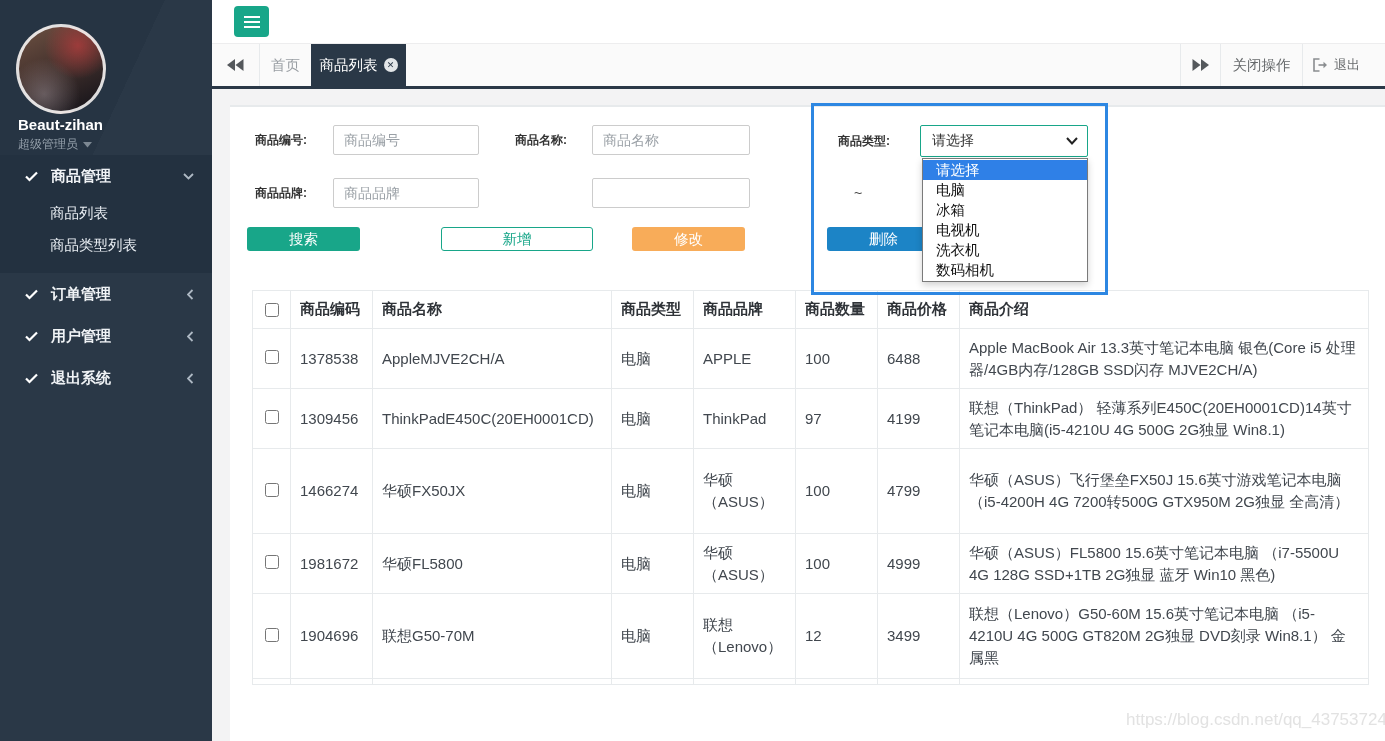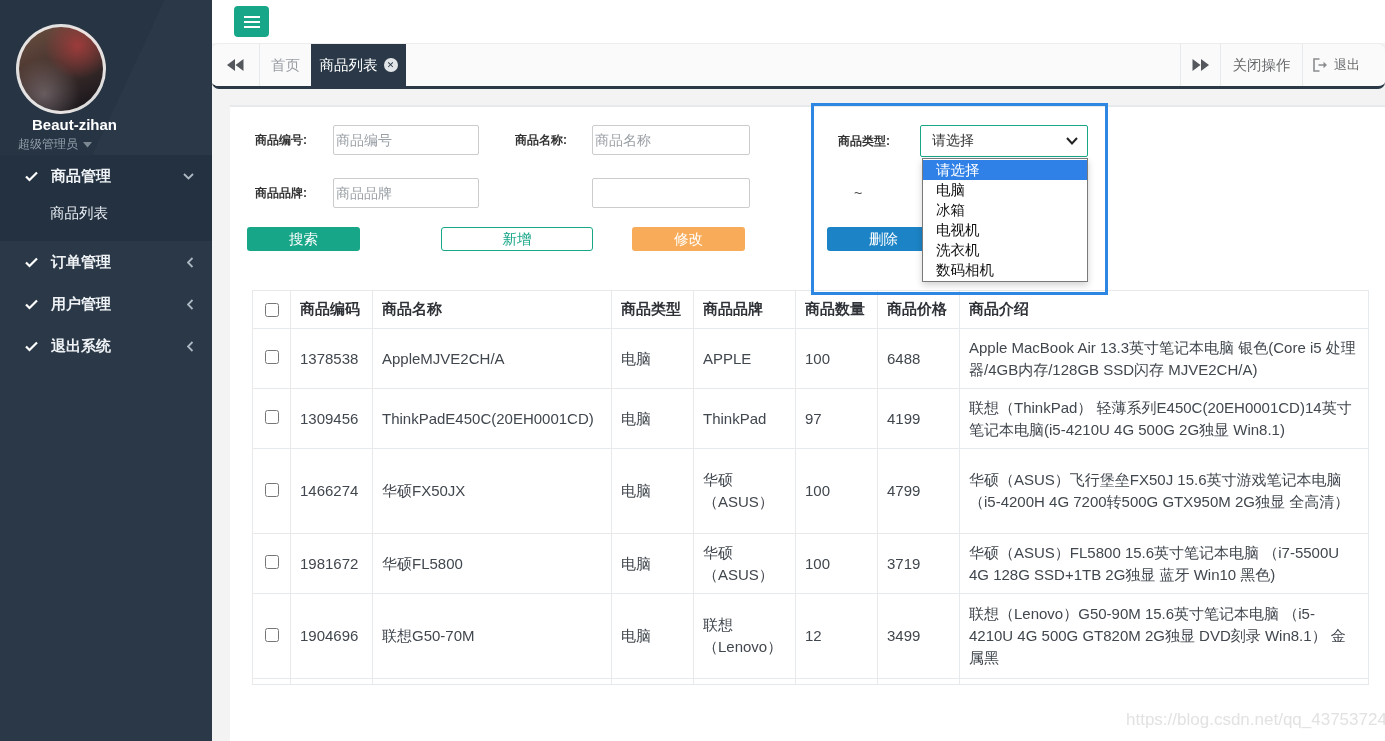--- a/index.html
+++ b/index.html
@@ -13,53 +13,53 @@
 
   
   .sidebar{position:absolute;left:0;top:0;width:212px;height:741px;background:#2a3847;z-index:5;}
   .profile{height:155px;background:linear-gradient(115deg,#263443 58%,#2a3847 58%);}
   .avatar{position:absolute;left:16px;top:24px;width:84px;height:84px;border-radius:50%;
     border:3px solid rgba(255,255,255,.85);box-sizing:content-box;
     background:
       radial-gradient(circle at 70% 22%,rgba(170,60,60,.85) 0%,rgba(170,60,60,0) 38%),
       radial-gradient(circle at 30% 80%,rgba(200,190,200,.35) 0%,rgba(200,190,200,0) 40%),
       linear-gradient(155deg,#6d5142 0%,#46332e 45%,#1f1a1e 85%);}
-  .uname{position:absolute;left:32px;top:116px;color:#fff;font-size:15px;font-weight:bold;}
+  .uname{position:absolute;left:18px;top:116px;color:#fff;font-size:15px;font-weight:bold;}
   .urole{position:absolute;left:18px;top:136px;color:#95a0ab;font-size:12px;display:flex;align-items:center;gap:5px;}
   .menu{position:absolute;left:0;top:155px;width:212px;}
   .menu-group{background:#233140;padding-bottom:12px;}
   .menu-item{height:42px;display:flex;align-items:center;padding:0 18px 0 25px;cursor:pointer;}
   .menu-item .lbl{color:#f0f3f6;font-size:15px;font-weight:bold;margin-left:13px;}
   .menu-item .chev{margin-left:auto;display:flex;}
   .submenu-item{height:32px;display:flex;align-items:center;padding-left:50px;color:#e9eef3;font-size:14.5px;cursor:pointer;}
 
   
   .topnav{position:absolute;left:212px;top:0;width:1173px;height:43px;background:#fff;z-index:4;}
   .hamburger{position:absolute;left:22px;top:6px;width:35px;height:31px;background:#18a689;border:none;border-radius:4px;
     display:flex;flex-direction:column;justify-content:center;align-items:center;gap:3px;cursor:pointer;}
   .hamburger i{display:block;width:16px;height:2px;background:#fff;}
 
   
   .tabbar{position:absolute;left:212px;top:43px;width:1173px;height:42px;background:#fafafa;
-    border-top:1px solid #ededee;border-bottom:3px solid #2a3847;display:flex;overflow:hidden;z-index:4;box-sizing:content-box;border-radius:7px;}
+    border-top:1px solid #ededee;border-bottom:3px solid #2a3847;display:flex;overflow:hidden;z-index:4;box-sizing:content-box;}
   .tab-scroll-left{width:47px;flex:0 0 47px;display:flex;align-items:center;justify-content:center;border-right:1px solid #e7eaec;cursor:pointer;background:#fafafa;}
   .tab{display:flex;align-items:center;justify-content:center;font-size:14.5px;cursor:pointer;}
   .tab-home{flex:0 0 51px;color:#999ea3;}
   .tab-active{flex:0 0 95px;background:#2a3847;color:#fff;gap:6px;}
   .tab-close{width:14px;height:14px;border-radius:50%;background:#e3e6e8;color:#2a3847;font-size:9px;font-weight:bold;
     display:flex;align-items:center;justify-content:center;cursor:pointer;line-height:1;}
   .tab-right{margin-left:auto;display:flex;}
   .tab-scroll-right{flex:0 0 39px;display:flex;align-items:center;justify-content:center;border-left:1px solid #e7eaec;cursor:pointer;}
   .tab-closeops{flex:0 0 81px;display:flex;align-items:center;justify-content:center;border-left:1px solid #e7eaec;color:#676a6c;font-size:14.5px;cursor:pointer;}
   .tab-logout{flex:0 0 72px;display:flex;align-items:center;border-left:1px solid #e7eaec;color:#676a6c;font-size:13px;gap:5px;padding-left:10px;cursor:pointer;}
 
   
   .panel{position:absolute;left:230px;top:105px;width:1155px;height:636px;background:#fff;border-top:2px solid #e7eaec;z-index:3;}
   .f-label{position:absolute;height:30px;display:flex;align-items:center;font-size:12px;font-weight:bold;color:#333;}
-  .f-input{position:absolute;height:30px;box-sizing:border-box;border:1px solid #ccc;border-radius:2px;padding:0 2px;
+  .f-input{position:absolute;height:30px;box-sizing:border-box;border:1px solid #ccc;border-radius:2px;padding:0 10px;
     font-size:14px;color:#333;font-family:inherit;outline:none;}
   .f-input::placeholder{color:#9aa0a6;}
   .lab-code{left:25px;top:18px;} .inp-code{left:103px;top:18px;width:146px;}
   .lab-name{left:285px;top:18px;} .inp-name{left:362px;top:18px;width:158px;}
   .lab-type{left:608px;top:19px;}
   .lab-brand{left:25px;top:71px;} .inp-brand{left:103px;top:71px;width:146px;}
   .lab-price{left:338px;top:66px;margin-left:48px;} .inp-price{left:362px;top:71px;width:158px;}
   .tilde{position:absolute;left:624px;top:71px;height:30px;display:flex;align-items:center;font-size:14px;color:#444;}
   .selectbox{position:absolute;left:690px;top:18px;width:168px;height:32px;box-sizing:border-box;border:1px solid #18a689;border-radius:2px;
     background:#fff;display:flex;align-items:center;justify-content:space-between;padding:0 9px 0 11px;font-size:14px;color:#333;cursor:pointer;}
@@ -116,20 +116,21 @@
               <path d="M1 5.5 L4.5 9 L12 1.5" stroke="#fff" stroke-width="2.2" fill="none"></path>
             </svg>
           <span class="lbl">商品管理</span>
           <span class="chev">
             <svg width="11" height="7" viewBox="0 0 11 7">
                 <path d="M1 1 L5.5 5.5 L10 1" stroke="#aeb9c4" stroke-width="1.8" fill="none"></path>
               </svg>
           </span>
         </div>
         <div class="submenu-item">商品列表</div>
+        <div class="submenu-item">商品类型列表</div>
       </div>
       <div class="menu-item">
         <svg width="13" height="11" viewBox="0 0 13 11">
             <path d="M1 5.5 L4.5 9 L12 1.5" stroke="#fff" stroke-width="2.2" fill="none"></path>
           </svg>
         <span class="lbl">订单管理</span>
         <span class="chev">
           <svg width="7" height="11" viewBox="0 0 7 11">
               <path d="M5.5 1 L1 5.5 L5.5 10" stroke="#aeb9c4" stroke-width="1.8" fill="none"></path>
             </svg>
@@ -279,32 +280,32 @@
         <td>4799</td>
         <td>华硕（ASUS）飞行堡垒FX50J 15.6英寸游戏笔记本电脑（i5-4200H 4G 7200转500G GTX950M 2G独显 全高清）</td>
       </tr>
       <tr class="r-a">
         <td class="c-check"><input type="checkbox" style=""></td>
         <td>1981672</td>
         <td>华硕FL5800</td>
         <td>电脑</td>
         <td>华硕（ASUS）</td>
         <td>100</td>
-        <td>3719</td>
+        <td>4999</td>
         <td>华硕（ASUS）FL5800 15.6英寸笔记本电脑 （i7-5500U 4G 128G SSD+1TB 2G独显 蓝牙 Win10 黑色)</td>
       </tr>
       <tr class="r-b">
         <td class="c-check"><input type="checkbox" style=""></td>
         <td>1904696</td>
         <td>联想G50-70M</td>
         <td>电脑</td>
         <td>联想（Lenovo）</td>
         <td>12</td>
         <td>3499</td>
-        <td>联想（Lenovo）G50-90M 15.6英寸笔记本电脑 （i5-4210U 4G 500G GT820M 2G独显 DVD刻录 Win8.1） 金属黑</td>
+        <td>联想（Lenovo）G50-60M 15.6英寸笔记本电脑 （i5-4210U 4G 500G GT820M 2G独显 DVD刻录 Win8.1） 金属黑</td>
       </tr>
       <tr class="r-part">
         <td></td>
             <td></td>
             <td></td>
             <td></td>
             <td></td>
             <td></td>
             <td></td>
             <td></td>

